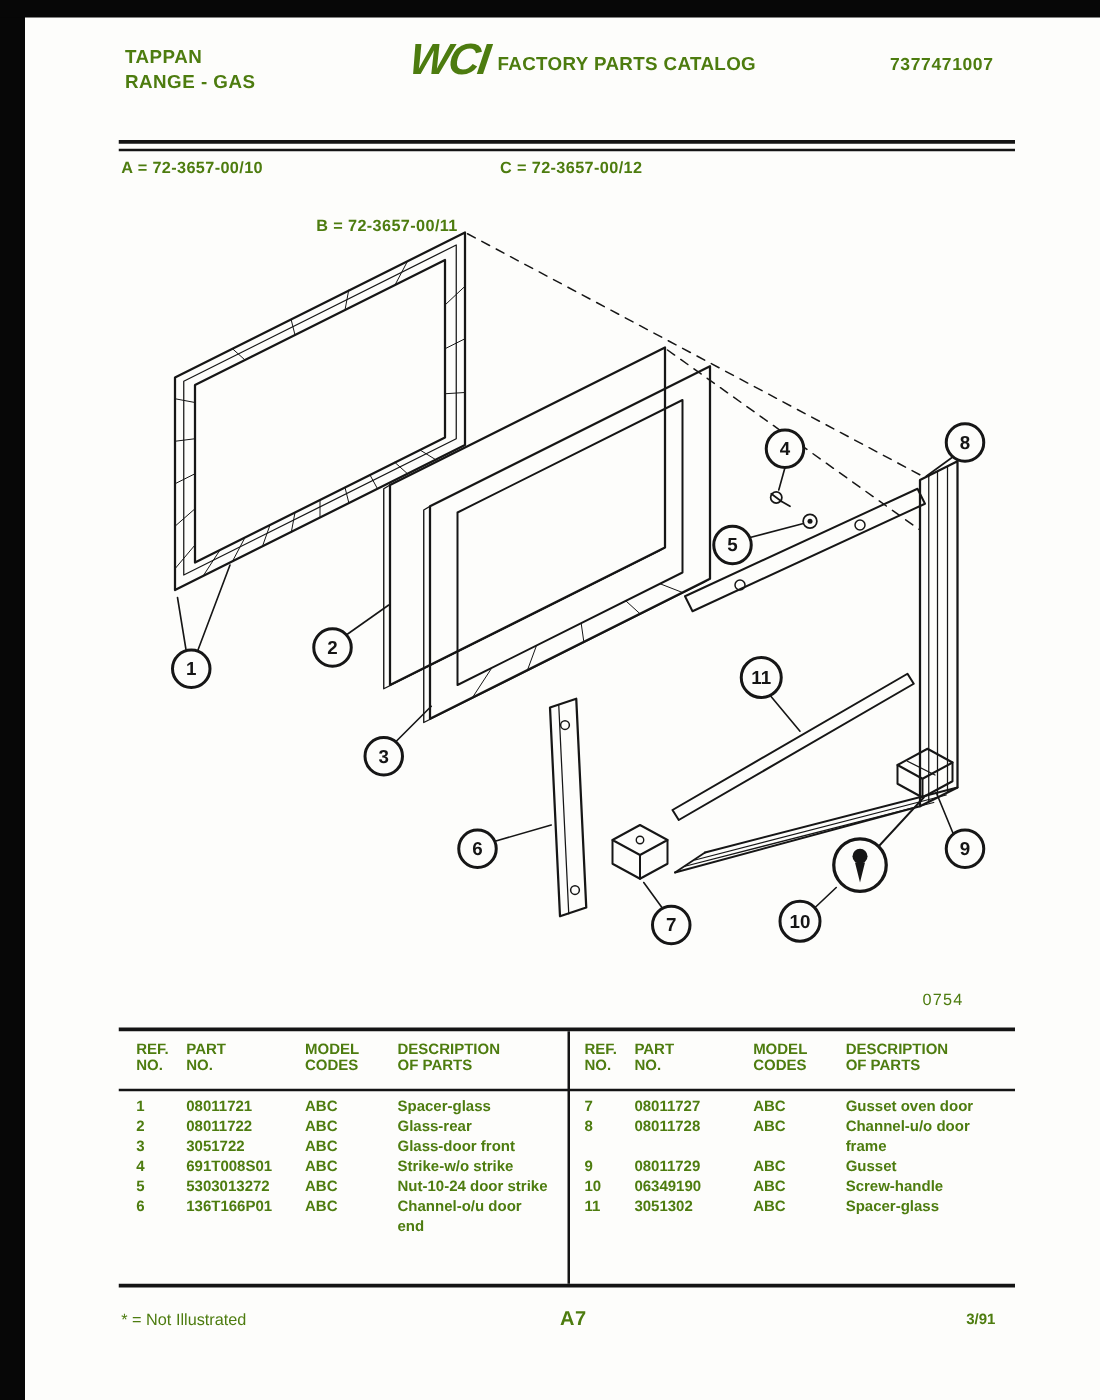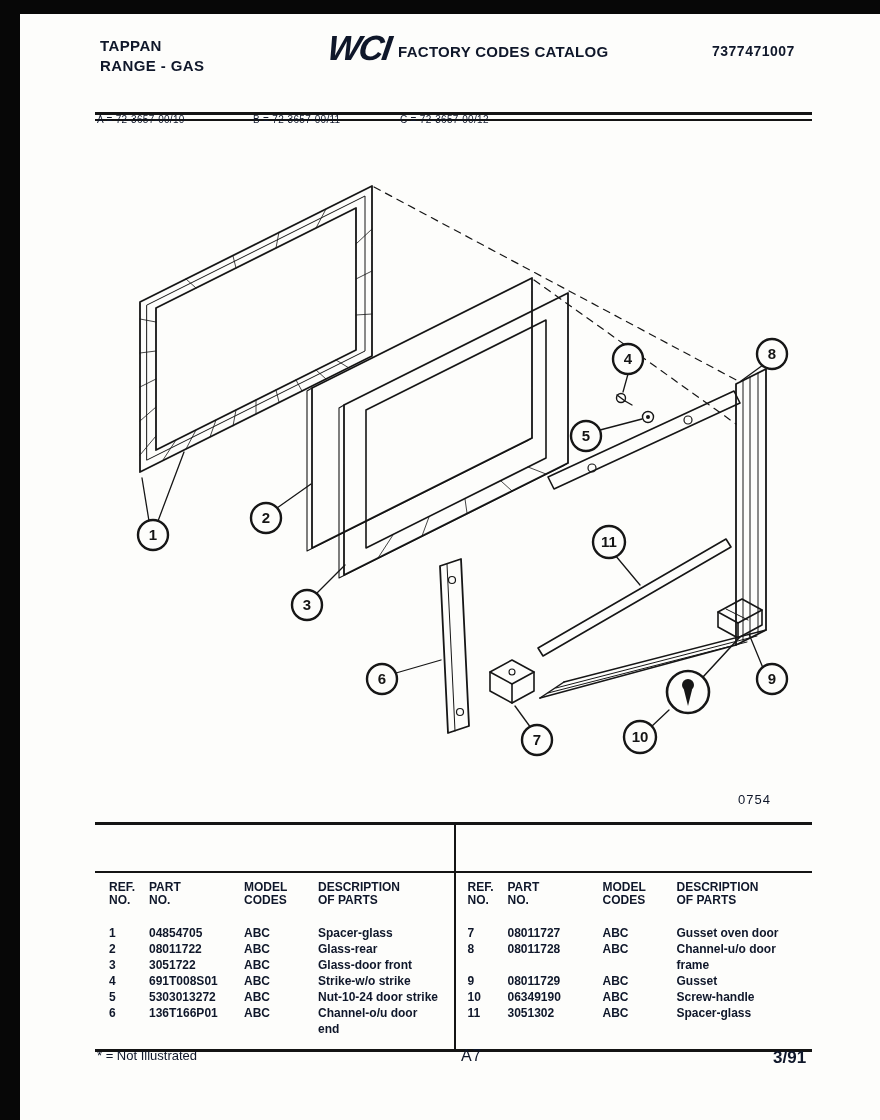--- a/index.html
+++ b/index.html
@@ -1,73 +1,73 @@
 <!DOCTYPE html>
 <html><head>
 <meta charset="utf-8">
 <style>
   html,body { margin:0; padding:0; background:#e8e8e8; }
   .page {
     position:relative; width:880px; height:1120px; background:#fdfdfb;
-    font-family:"Liberation Sans", sans-serif; color:#0f172a; overflow:hidden;
+    font-family:"Liberation Sans", sans-serif; color:#4d7c0f; overflow:hidden;
     margin:0 auto;
   }
   .scan-bar-left { position:absolute; left:0; top:0; width:20px; height:1120px; background:#070707; }
   .scan-bar-top  { position:absolute; left:0; top:0; width:880px; height:14px; background:#070707; }
 
   .brand { position:absolute; left:100px; top:36px; font-weight:bold; font-size:15px; line-height:20px; letter-spacing:0.4px; }
   .wci-logo {
     position:absolute; left:328px; top:28px; font-weight:bold; font-style:italic;
     font-size:35px; letter-spacing:-2px; transform:skewX(-8deg);
   }
   .catalog-title { position:absolute; left:398px; top:43px; font-weight:bold; font-size:15px; letter-spacing:0.3px; }
   .pub-number { position:absolute; left:712px; top:43px; font-weight:bold; font-size:14px; letter-spacing:0.5px; }
 
   .rule-thick { position:absolute; left:95px; top:112px; width:717px; height:3px; background:#141414; }
   .rule-thin  { position:absolute; left:95px; top:119px; width:717px; height:2px; background:#141414; }
 
-  .model-code { position:absolute; top:114px; font-weight:normal; font-size:10px; letter-spacing:0.3px; }
-  .model-a { left:97px; } .model-b { left:253px; } .model-c { left:400px; }
+  .model-code { position:absolute; top:126px; font-weight:bold; font-size:13px; letter-spacing:0.3px; }
+  .model-a { left:97px; } .model-b { left:253px;margin-top:47px; } .model-c { left:400px; }
 
   .diagram-svg { position:absolute; left:0; top:0; }
 
   .fig-code { position:absolute; left:738px; top:792px; font-weight:normal; font-size:13px; letter-spacing:1px; }
 
   .parts-table {
     position:absolute; left:95px; top:822px; width:717px; min-height:208px;
     border-top:3px solid #141414; border-bottom:3px solid #141414;
     display:flex; box-sizing:border-box;
   }
   .table-divider { position:absolute; left:50%; top:0; bottom:0; width:2px; background:#141414; }
   .header-rule { position:absolute; left:0; right:0; top:46px; height:2px; background:#141414; }
-  .half { width:50%; padding:8px 8px 12px 14px; box-sizing:border-box;margin-top:48px; }
+  .half { width:50%; padding:8px 8px 12px 14px; box-sizing:border-box; }
   .col-head { display:grid; grid-template-columns:40px 95px 74px 122px; font-size:12px; font-weight:bold; line-height:13px; }
   .col-head span { display:block; }
   .rows { margin-top:18px; }
   .row { display:grid; grid-template-columns:40px 95px 74px 122px; font-size:12px; font-weight:bold; line-height:16px; }
   .row span { display:block; }
 
   .footer-note { position:absolute; left:97px; top:1048px; font-weight:normal; font-size:13px; }
-  .page-code { position:absolute; left:448px; top:1047px; font-weight:normal; font-size:16px; letter-spacing:0.5px;margin-left:13px; }
-  .date-code { position:absolute; left:773px; top:1048px; font-weight:bold; font-size:17px; }
+  .page-code { position:absolute; left:448px; top:1047px; font-weight:bold; font-size:16px; letter-spacing:0.5px; }
+  .date-code { position:absolute; left:773px; top:1048px; font-weight:bold; font-size:12px; }
 </style>
 </head>
 <body>
 
 <div class="page">
 
   <div class="scan-bar-left"></div>
   <div class="scan-bar-top"></div>
 
   <div class="brand">
     <div>TAPPAN</div>
     <div>RANGE - GAS</div>
   </div>
   <div class="wci-logo">WCI</div>
-  <div class="catalog-title">FACTORY CODES CATALOG</div>
+  <div class="catalog-title">FACTORY PARTS CATALOG</div>
   <div class="pub-number">7377471007</div>
 
   <div class="rule-thick"></div>
   <div class="rule-thin"></div>
 
   <div class="model-code model-a">A = 72-3657-00/10</div>
   <div class="model-code model-b">B = 72-3657-00/11</div>
   <div class="model-code model-c">C = 72-3657-00/12</div>
 
   <svg class="diagram-svg" width="880" height="820" viewBox="0 0 880 820">
@@ -249,21 +249,21 @@
             <span>CODES</span>
           </div>
         <div>
             <span>DESCRIPTION</span>
             <span>OF PARTS</span>
           </div>
       </div>
       <div class="rows">
         <div class="row">
             <span>1</span>
-            <span>04854705</span>
+            <span>08011721</span>
             <span>ABC</span>
             <span>Spacer-glass</span>
           </div>
         <div class="row">
             <span>2</span>
             <span>08011722</span>
             <span>ABC</span>
             <span>Glass-rear</span>
           </div>
         <div class="row">

